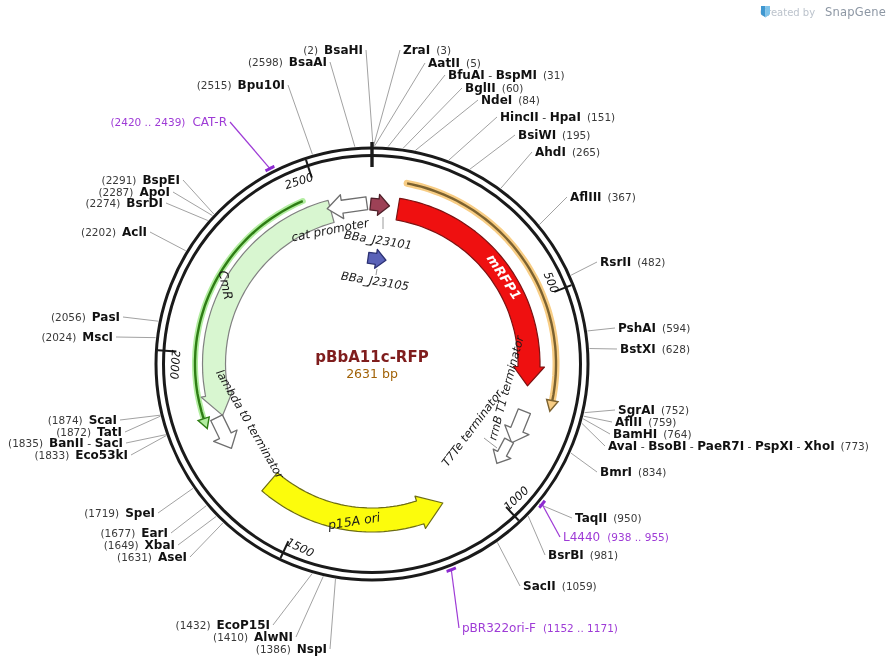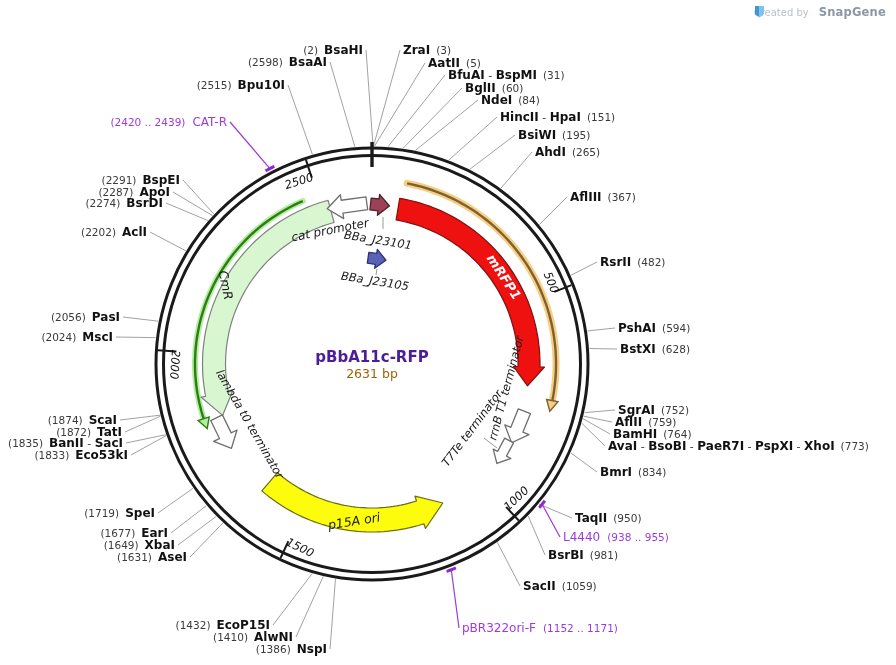--- a/index.html
+++ b/index.html
@@ -1,23 +1,23 @@
 <!DOCTYPE html>
 <html><head>
 <meta charset="utf-8">
 <style>
   html,body{margin:0;padding:0;background:#fff;}
   .canvas{position:relative;width:896px;height:665px;background:#ffffff;overflow:hidden;
           font-family:"DejaVu Sans","Liberation Sans",sans-serif;}
   svg{position:absolute;left:0;top:0;}
   .watermark{position:absolute;top:5px;right:10px;display:flex;align-items:center;gap:5px;}
   .wm-created{font-size:10px;color:#bcc3cc;}
-  .wm-brand{font-size:11.5px;color:#8d97a4;font-weight:700;letter-spacing:.2px;}
+  .wm-brand{font-size:11.5px;color:#8d97a4;font-weight:400;letter-spacing:.2px;}
   .title-block{position:absolute;left:372px;top:349px;transform:translateX(-50%);text-align:center;width:220px;}
-  .title-name{font-size:15px;font-weight:bold;color:#4c1d95;line-height:1.15;}
+  .title-name{font-size:15px;font-weight:bold;color:#7f1d1d;line-height:1.15;}
   .title-size{font-size:12.5px;color:#a16207;}
   text{font-family:"DejaVu Sans","Liberation Sans",sans-serif;}
   text.enz tspan.nm{font-weight:bold;font-size:12px;fill:#111;}
   text.enz tspan.sep{font-size:11px;fill:#333;}
   text.enz tspan.pos{font-size:10.5px;fill:#3a3a3a;}
   text.primer tspan.nm{font-weight:normal;font-size:12px;fill:#9e3bd6;}
   text.primer tspan.pos{font-size:10.5px;fill:#9e3bd6;}
   text.tick-lab{font-style:italic;font-size:11.5px;fill:#111;}
   text.rlab{font-style:italic;}
 </style>

